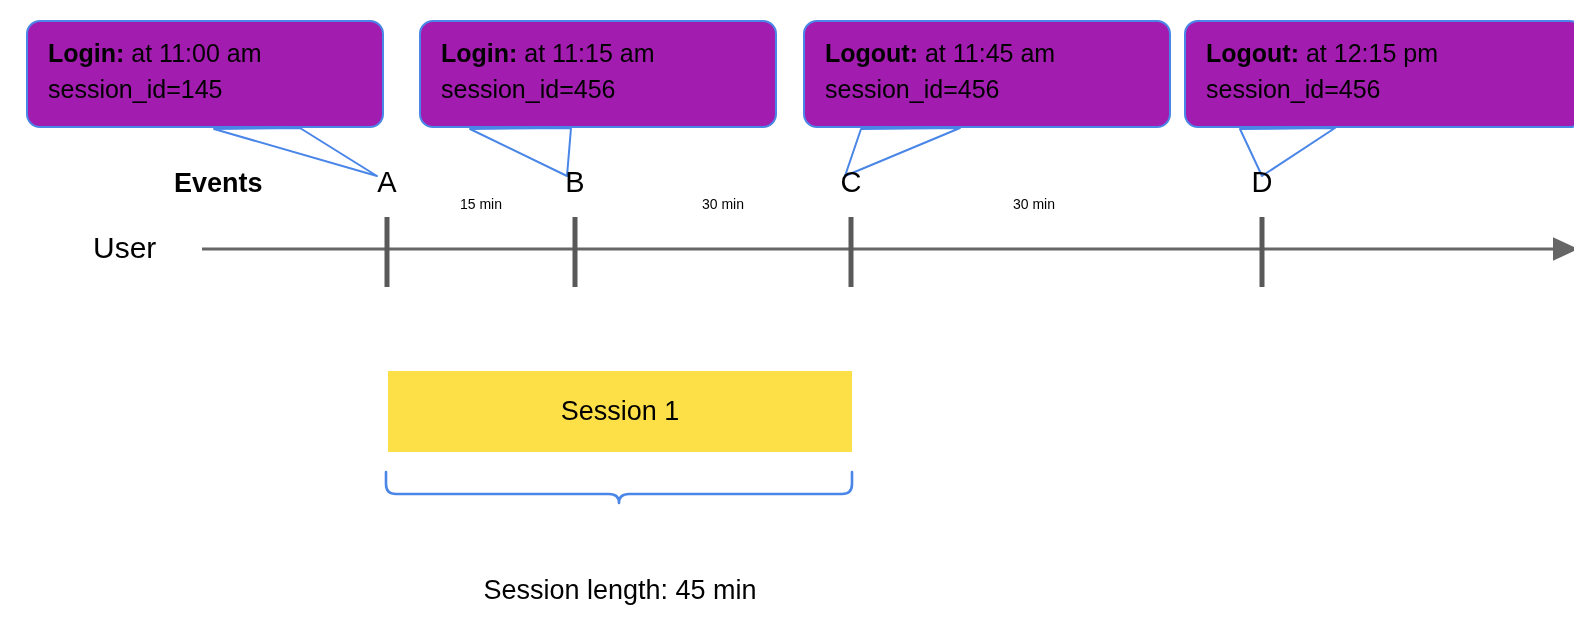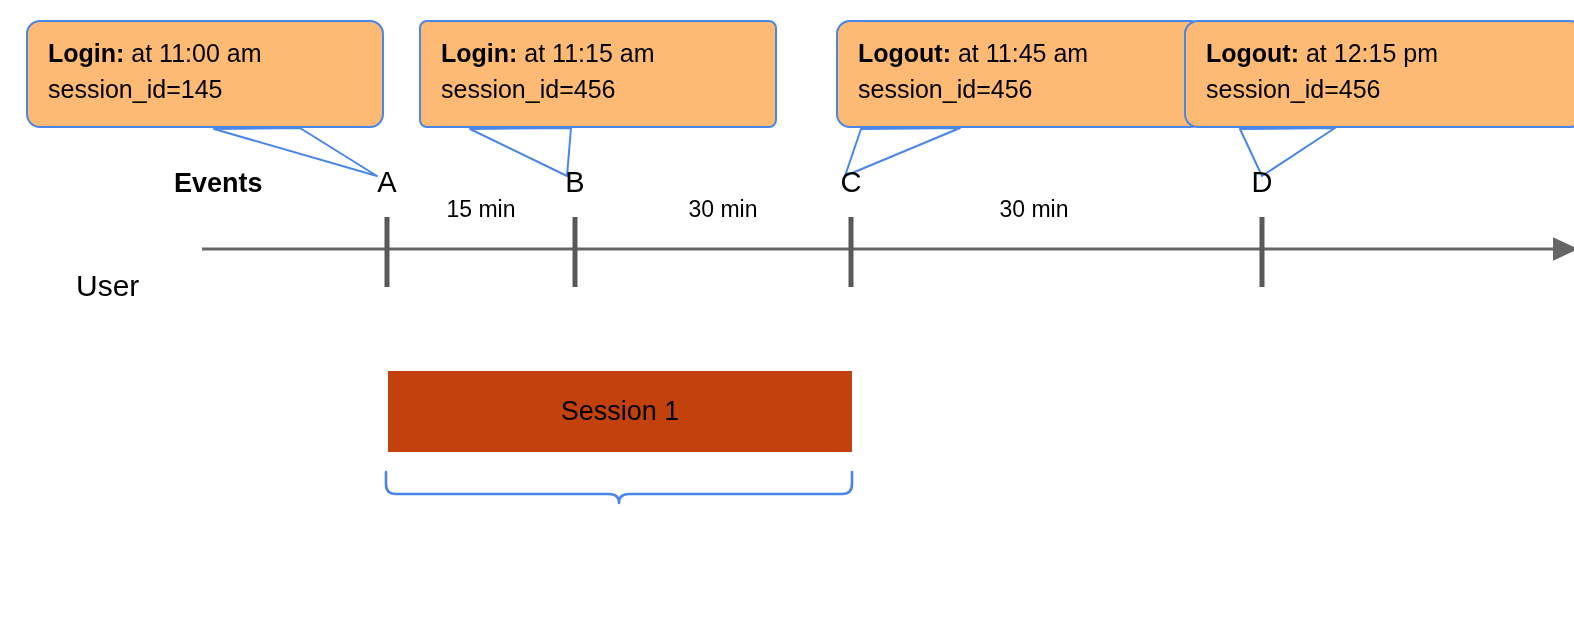--- a/index.html
+++ b/index.html
@@ -23,21 +23,21 @@
     left: 0;
     top: 0;
     width: 1574px;
     height: 630px;
   }
   .callout {
     position: absolute;
     box-sizing: border-box;
     border: 2px solid #4a86e8;
     border-radius: 14px;
-    background: #fdba74;
+    background: #a21caf;
     padding: 14px 18px 12px 20px;
     font-size: 25px;
     line-height: 1.42;
     color: #000000;
     white-space: nowrap;
   }
   .callout .lead {
     font-weight: bold;
   }
   .callout .l2 {
@@ -58,28 +58,28 @@
   }
   .point-label {
     position: absolute;
     font-size: 29px;
     color: #000000;
     white-space: nowrap;
     text-align: center;
   }
   .gap-label {
     position: absolute;
-    font-size: 23px;
+    font-size: 14px;
     color: #000000;
     white-space: nowrap;
     text-align: center;
   }
   .session-bar {
     position: absolute;
-    background: #c2410c;
+    background: #fde047;
     display: flex;
     align-items: center;
     justify-content: center;
     font-size: 27px;
     color: #000000;
   }
   .session-length {
     position: absolute;
     font-size: 27px;
     color: #000000;
@@ -91,27 +91,27 @@
 <body>
 
 <div id="canvas">
 
   <div class="callout" style="left:26px; top:20px; width:358px; height:108px;">
     <span class="lead">Login: </span>
     <span>at 11:00 am</span>
     <span class="l2">session_id=145</span>
   </div>
 
-  <div class="callout" style="left:419px; top:20px; width:358px; height:108px;border-radius:8px;">
+  <div class="callout" style="left:419px; top:20px; width:358px; height:108px;">
     <span class="lead">Login: </span>
     <span>at 11:15 am</span>
     <span class="l2">session_id=456</span>
   </div>
 
-  <div class="callout" style="left:803px; top:20px; width:368px; height:108px;margin-left:33px;">
+  <div class="callout" style="left:803px; top:20px; width:368px; height:108px;">
     <span class="lead">Logout: </span>
     <span>at 11:45 am</span>
     <span class="l2">session_id=456</span>
   </div>
 
   <div class="callout" style="left:1184px; top:20px; width:400px; height:108px;">
     <span class="lead">Logout: </span>
     <span>at 12:15 pm</span>
     <span class="l2">session_id=456</span>
   </div>
@@ -144,29 +144,30 @@
              L 609 494
              Q 619 494 619 503
              Q 619 494 629 494
              L 842 494
              Q 852 494 852 484
              L 852 472" fill="none" stroke="#4a86e8" stroke-width="2.6" stroke-linecap="round" stroke-linejoin="round"></path>
   </svg>
 
   <div class="events-label" style="left:174px; top:168px;">Events</div>
 
-  <div class="axis-label" style="left:76px; top:231px;margin-top:38px;">User</div>
+  <div class="axis-label" style="left:93px; top:231px;">User</div>
 
   <div class="point-label" style="left:372px; top:166px; width:30px;">A</div>
   <div class="point-label" style="left:560px; top:166px; width:30px;">B</div>
   <div class="point-label" style="left:836px; top:166px; width:30px;">C</div>
   <div class="point-label" style="left:1247px; top:166px; width:30px;">D</div>
 
   <div class="gap-label" style="left:421px; top:196px; width:120px;">15 min</div>
   <div class="gap-label" style="left:663px; top:196px; width:120px;">30 min</div>
   <div class="gap-label" style="left:974px; top:196px; width:120px;">30 min</div>
 
   <div class="session-bar" style="left:388px; top:371px; width:464px; height:81px;">
     <span>Session 1</span>
   </div>
 
+  <div class="session-length" style="left:420px; top:575px; width:400px;">Session length: 45 min</div>
 
 </div>
 
 </body></html>

